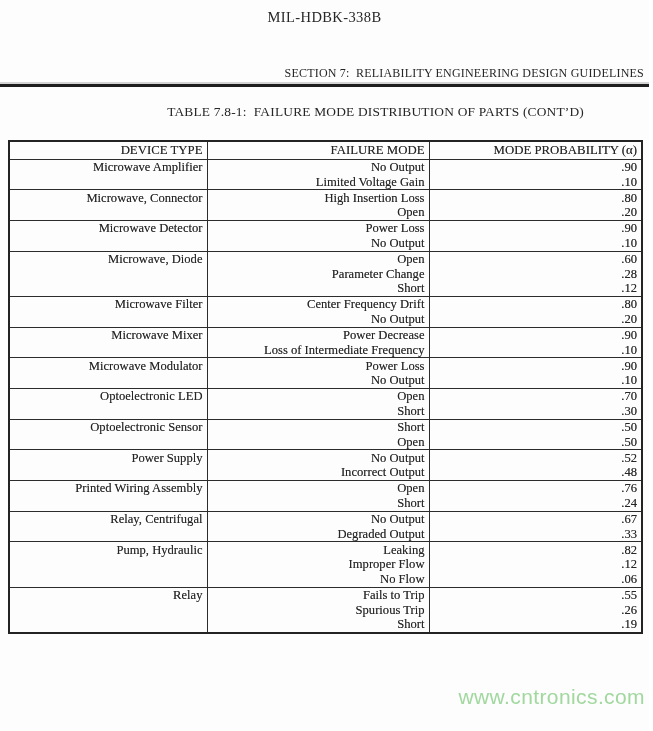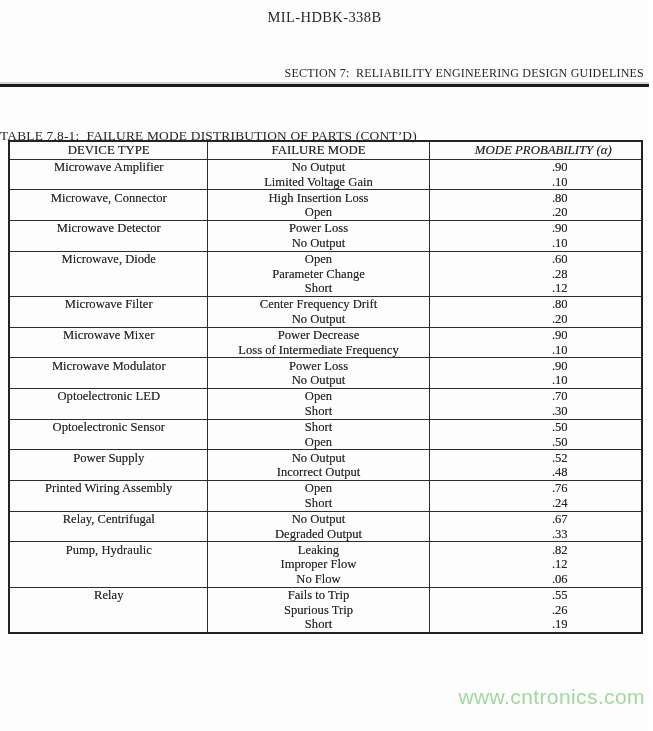--- a/index.html
+++ b/index.html
@@ -27,49 +27,48 @@
     white-space: pre;
   }
   .heading-rule {
     position: absolute; top: 84px; left: 0;
     width: 653px; height: 3px;
     background: #1e1e1e;
     box-shadow: 0 -2px 0 rgba(90,90,90,0.25);
   }
   .table-title {
     position: absolute; top: 104px; left: 0; width: 584px;
-    text-align: left;
+    text-align: right;
     font-size: 13.4px; letter-spacing: 0.2px;
     white-space: pre;
-    margin-top: 24px;
   }
   table.fm-table {
     position: absolute; top: 140px; left: 8px;
     width: 633px;
     border-collapse: collapse;
     table-layout: fixed;
     font-size: 12.6px;
     line-height: 14.6px;
     text-shadow: 0 0 0.5px rgba(45,45,45,0.55);
   }
   table.fm-table { border: 2px solid #232323; }
   .fm-table th, .fm-table td {
     border: 1.5px solid #2c2c2c;
     vertical-align: top;
     padding: 0.5px 4px 0 5px;
     font-weight: normal;
-    text-align: center;
+    text-align: right;
     overflow: hidden;
   }
   .fm-table th {
     height: 16px;
     font-size: 12.8px;
     white-space: pre;
   }
-  .fm-table th.col-prob { padding-left: 20px; font-style: italic; }
+  .fm-table th.col-prob { padding-left: 20px; }
   .fm-table td.col-prob > div { padding-left: 48px; }
   .watermark {
     position: absolute; right: 4px; bottom: 22px;
     font-family: "Liberation Sans", "DejaVu Sans", sans-serif;
     font-size: 21px;
     color: rgba(143, 209, 141, 0.85);
     letter-spacing: 0.4px;
   }
 </style>
 </head>

